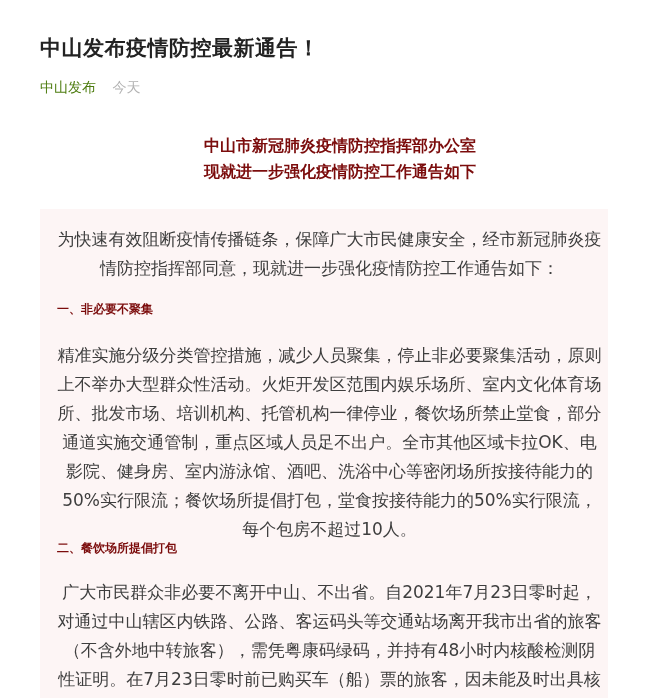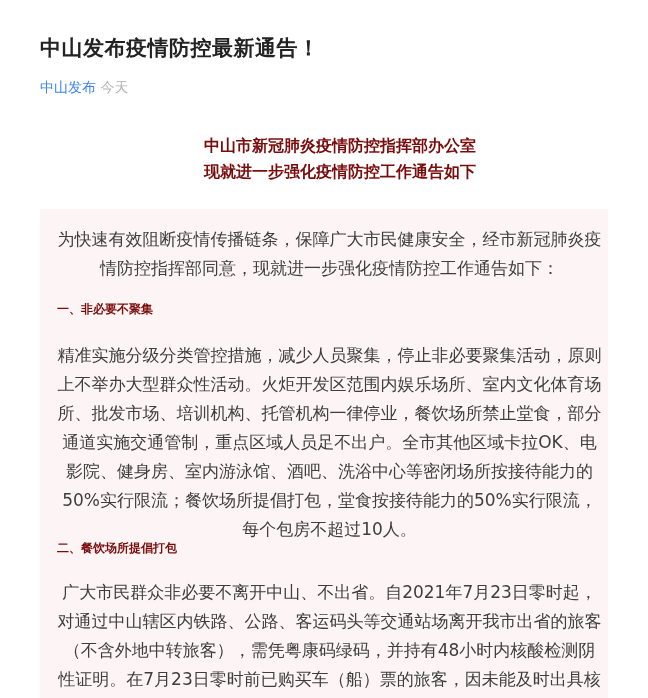--- a/index.html
+++ b/index.html
@@ -27,22 +27,22 @@
       letter-spacing: 0.5px;
       line-height: 30px;
     }
     .meta {
       position: absolute;
       left: 40px;
       top: 77px;
       font-size: 14px;
       line-height: 20px;
     }
-    .meta .author { color: #3b82f6; }
-    .meta .date { color: #b2b2b2; }
+    .meta .author { color: #4d7c0f; }
+    .meta .date { color: #b2b2b2; margin-left: 12px; }
     .notice-heading {
       position: absolute;
       left: 16px;
       width: 648px;
       top: 133px;
       text-align: center;
       color: #7b0c0c;
       font-weight: bold;
       font-size: 16px;
       line-height: 26px;

